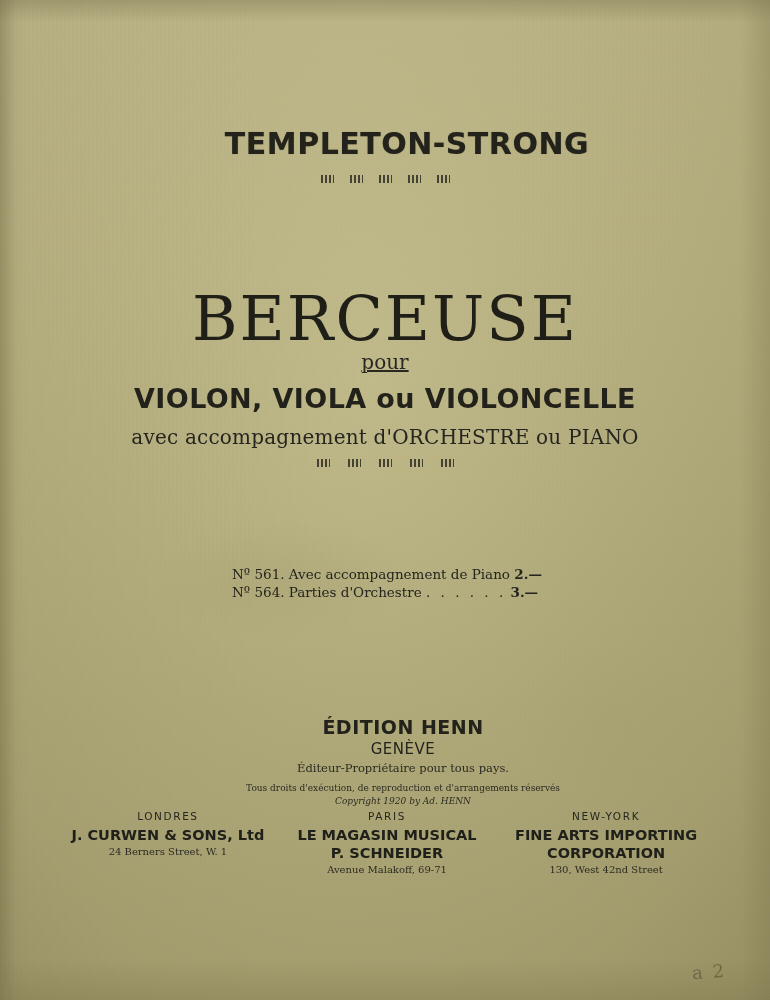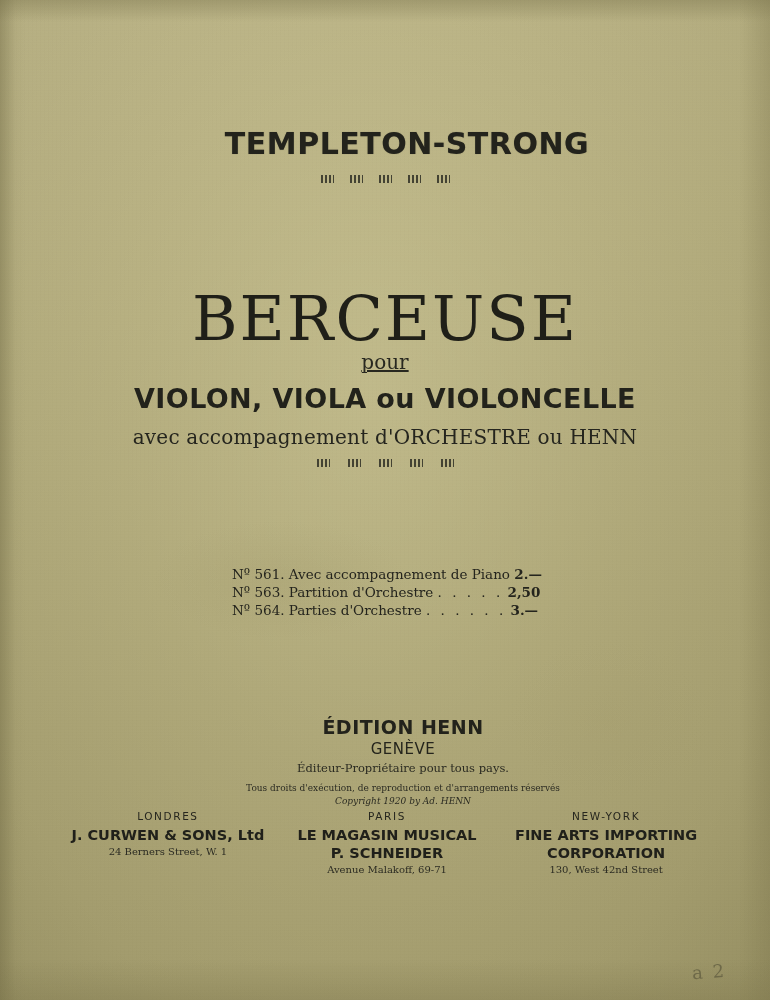--- a/index.html
+++ b/index.html
@@ -277,44 +277,38 @@
     <span></span>
     <span></span>
   </div>
 
   <div class="title">BERCEUSE</div>
 
   <div class="pour">pour</div>
 
   <div class="instruments">VIOLON, VIOLA ou VIOLONCELLE</div>
 
-  <div class="accompaniment">avec accompagnement d'ORCHESTRE ou HENN</div>
+  <div class="accompaniment">avec accompagnement d'ORCHESTRE ou PIANO</div>
 
   <div class="ornament ornament-2">
     <span></span>
     <span></span>
     <span></span>
     <span></span>
     <span></span>
   </div>
 
   <div class="price-list">
     <div class="price-row">
       <span class="lbl">Nº 561.</span>
       <span class="lbl">Avec accompagnement de Piano</span>
       <span class="dots"></span>
       <span class="amt">2.—</span>
     </div>
     <div class="price-row">
-      <span class="lbl">Nº 563.</span>
-      <span class="lbl">Partition d'Orchestre</span>
-      <span class="dots">. . . . .</span>
-      <span class="amt">2,50</span>
-    </div>
-    <div class="price-row">
       <span class="lbl">Nº 564.</span>
       <span class="lbl">Parties d'Orchestre</span>
       <span class="dots">. . . . . .</span>
       <span class="amt">3.—</span>
     </div>
   </div>
 
   <div class="imprint">
     <div class="edition">ÉDITION HENN</div>
     <div class="city">GENÈVE</div>

